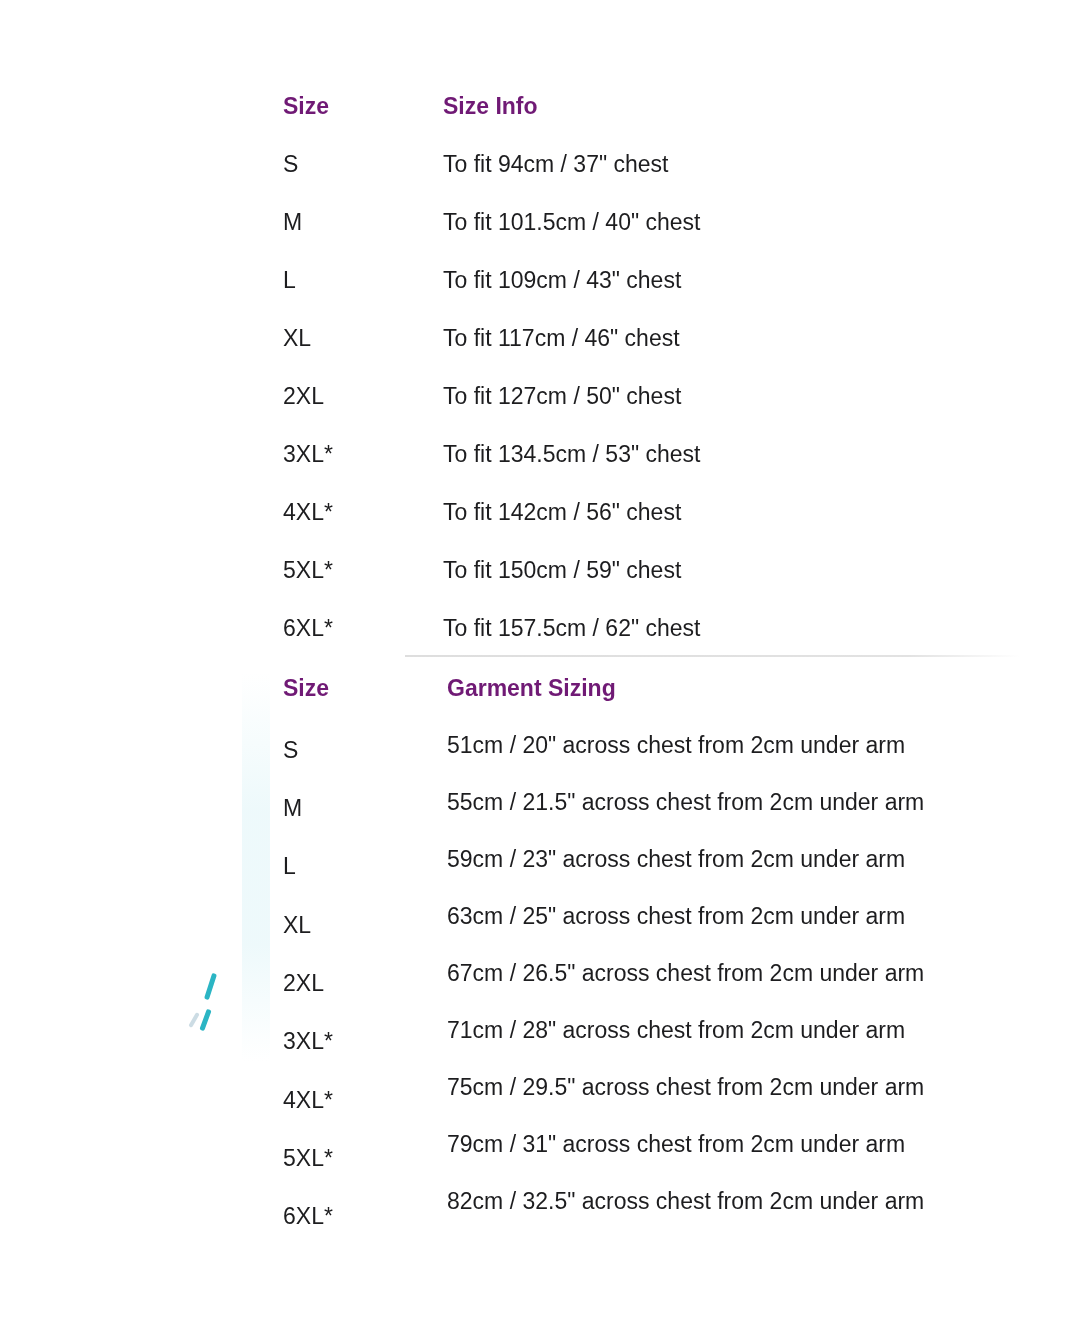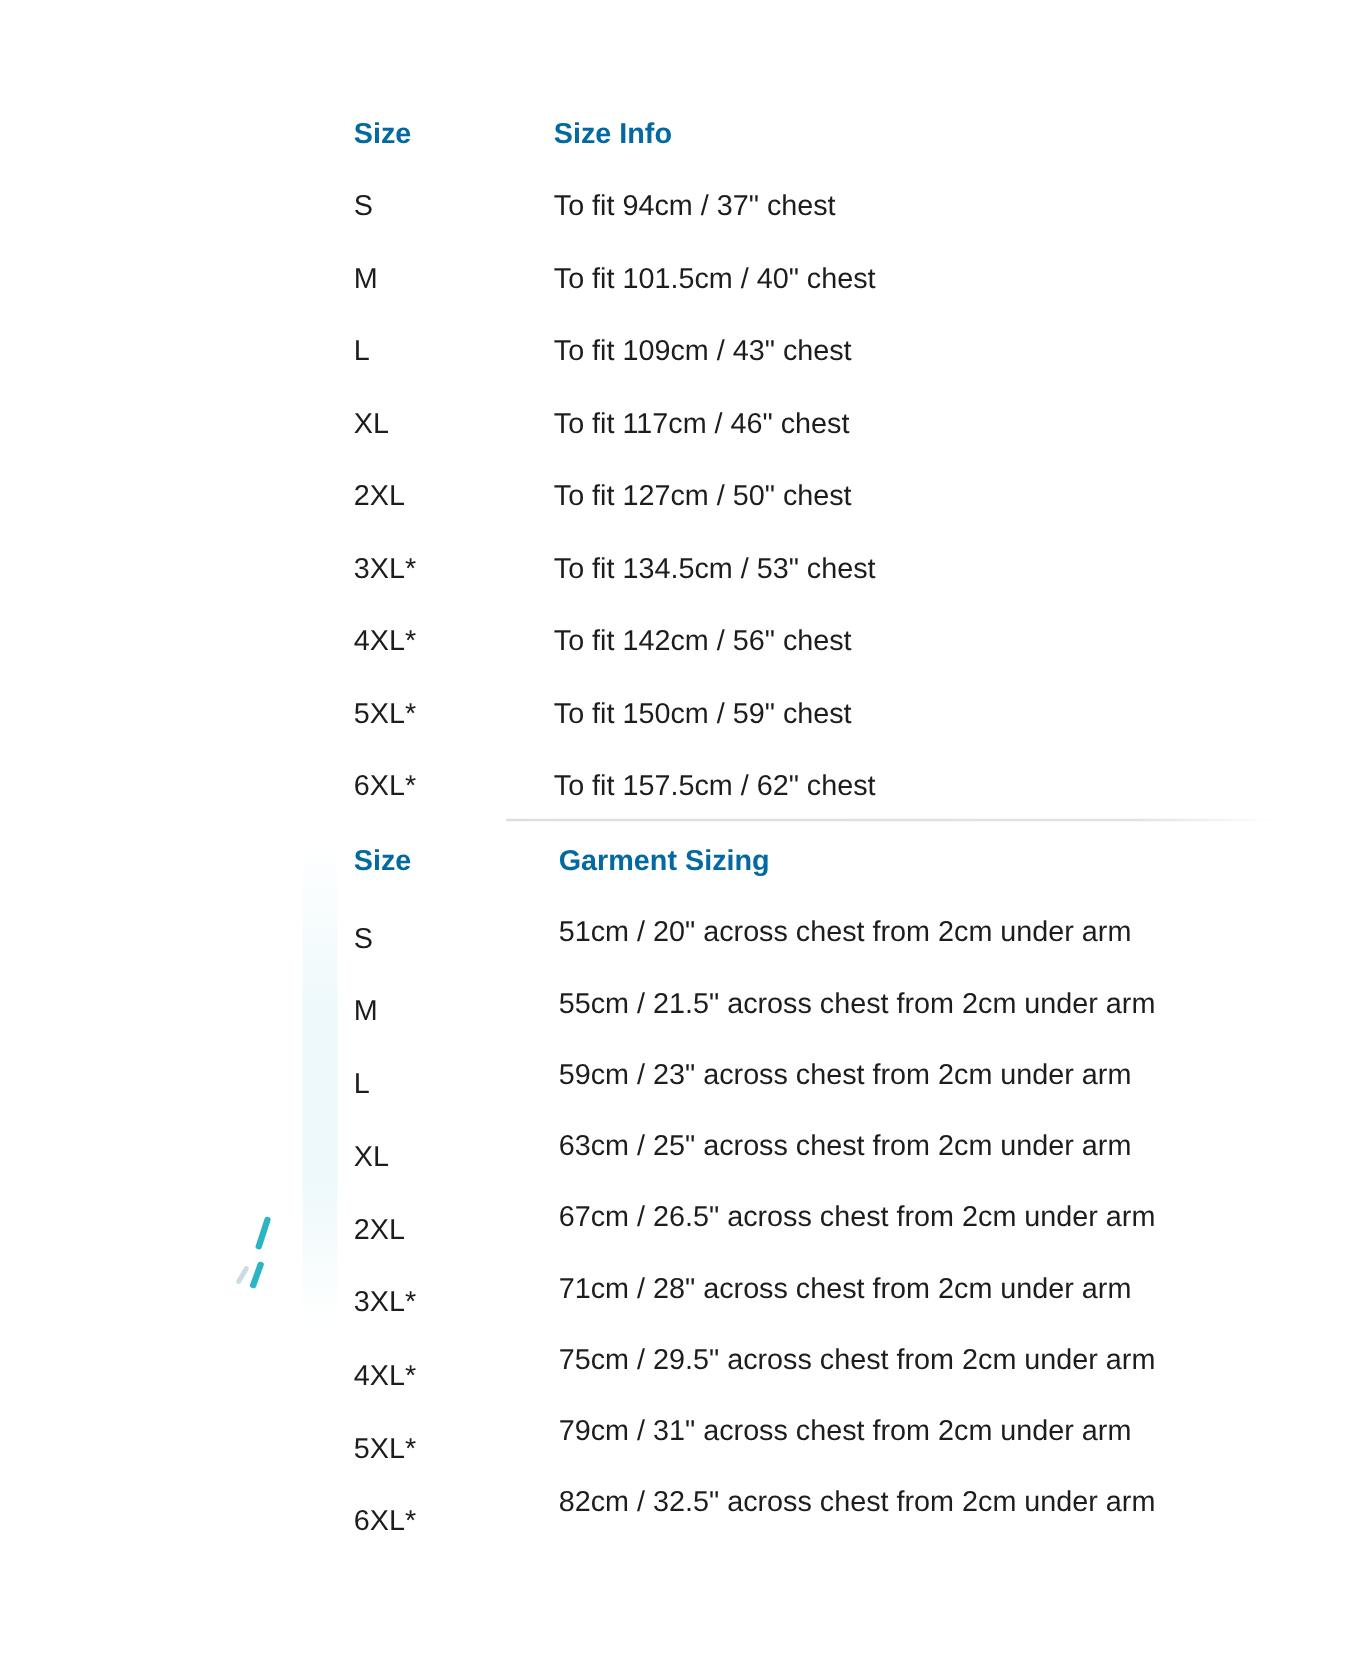--- a/index.html
+++ b/index.html
@@ -31,21 +31,21 @@
   }
   .t2 .row { height: 57px; }
   .c1 {
     flex: 0 0 160px;
     width: 160px;
   }
   .t2 .c1 { flex-basis: 164px; width: 164px; }
   .header-row .c1,
   .header-row .c2 {
     font-weight: bold;
-    color: #0369a1;
+    color: #701a75;
   }
   
   .t2 .row:nth-child(2) .c1 { transform: translateY(5px); }
   .t2 .row:nth-child(3) .c1 { transform: translateY(6px); }
   .t2 .row:nth-child(4) .c1 { transform: translateY(7px); }
   .t2 .row:nth-child(5) .c1 { transform: translateY(9px); }
   .t2 .row:nth-child(6) .c1 { transform: translateY(10px); }
   .t2 .row:nth-child(7) .c1 { transform: translateY(11px); }
   .t2 .row:nth-child(8) .c1 { transform: translateY(13px); }
   .t2 .row:nth-child(9) .c1 { transform: translateY(14px); }

